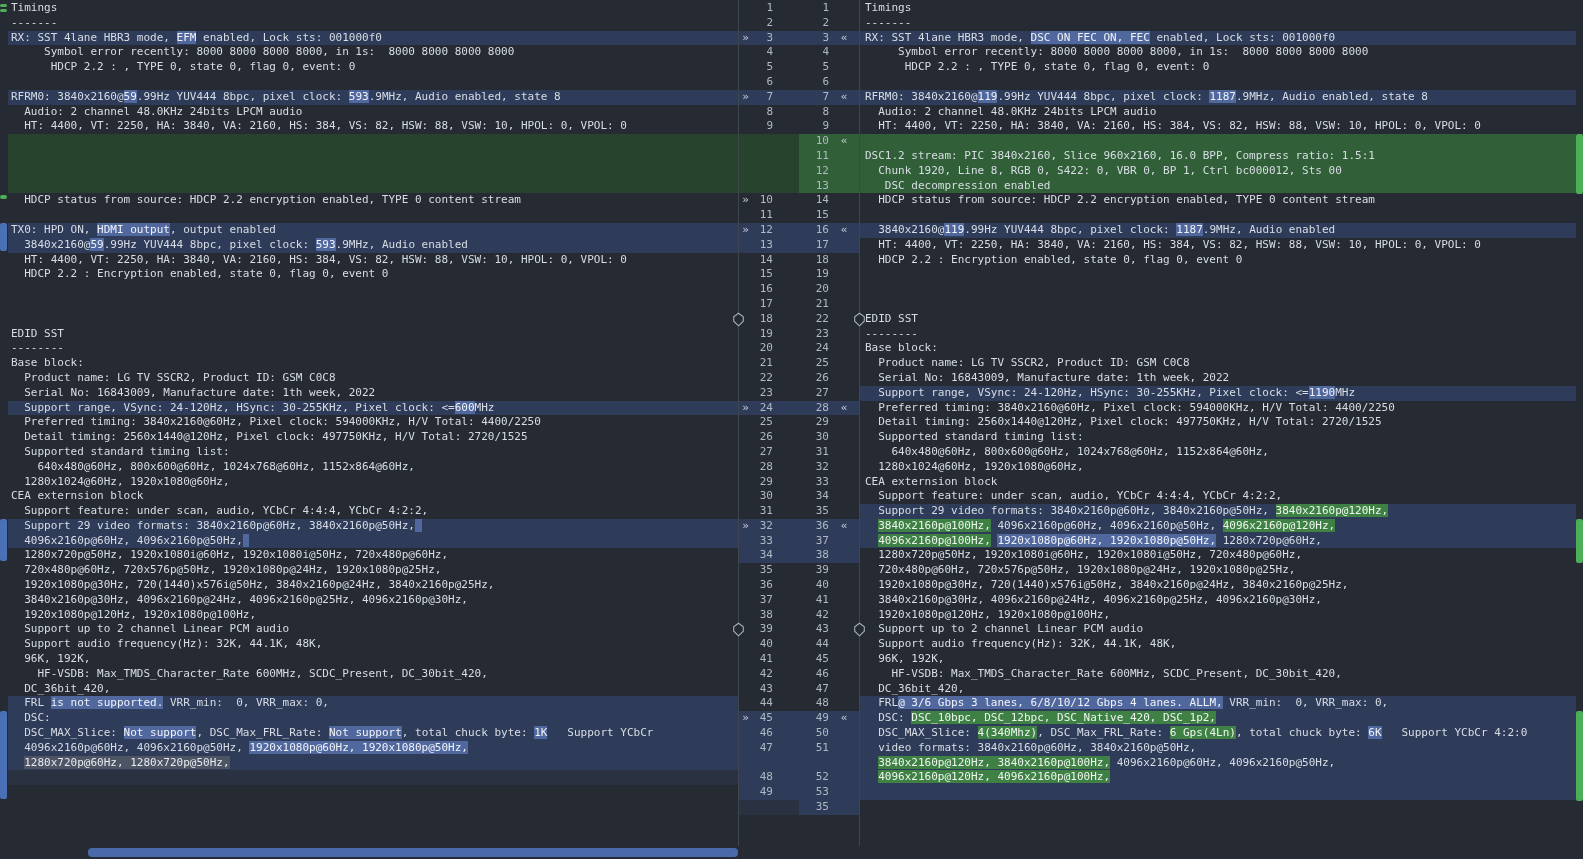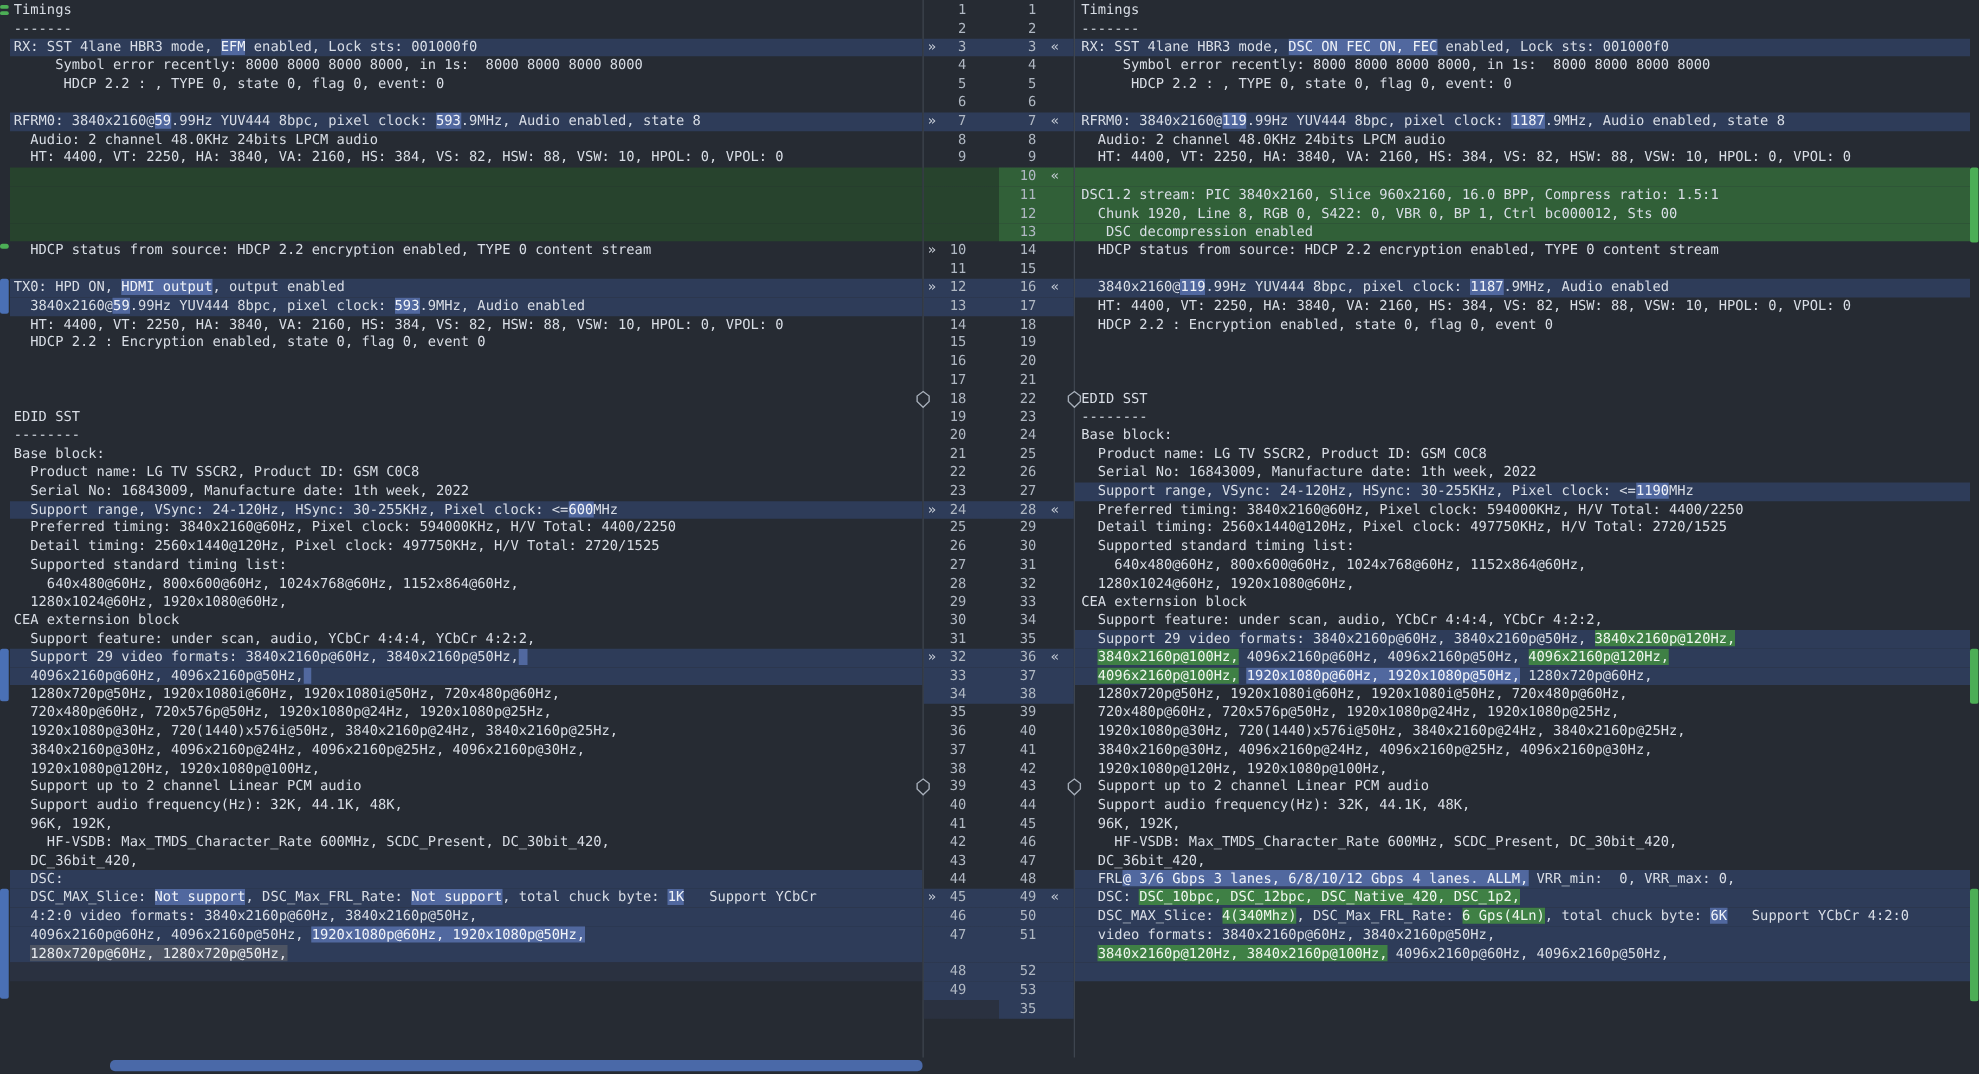--- a/index.html
+++ b/index.html
@@ -104,23 +104,23 @@
       <div class="row t-s"><span class="seg">  1280x720p@50Hz, 1920x1080i@60Hz, 1920x1080i@50Hz, 720x480p@60Hz,</span></div>
       <div class="row t-s"><span class="seg">  720x480p@60Hz, 720x576p@50Hz, 1920x1080p@24Hz, 1920x1080p@25Hz,</span></div>
       <div class="row t-s"><span class="seg">  1920x1080p@30Hz, 720(1440)x576i@50Hz, 3840x2160p@24Hz, 3840x2160p@25Hz,</span></div>
       <div class="row t-s"><span class="seg">  3840x2160p@30Hz, 4096x2160p@24Hz, 4096x2160p@25Hz, 4096x2160p@30Hz,</span></div>
       <div class="row t-s"><span class="seg">  1920x1080p@120Hz, 1920x1080p@100Hz,</span></div>
       <div class="row t-s"><span class="seg">  Support up to 2 channel Linear PCM audio</span></div>
       <div class="row t-s"><span class="seg">  Support audio frequency(Hz): 32K, 44.1K, 48K,</span></div>
       <div class="row t-s"><span class="seg">  96K, 192K,</span></div>
       <div class="row t-s"><span class="seg">    HF-VSDB: Max_TMDS_Character_Rate 600MHz, SCDC_Present, DC_30bit_420,</span></div>
       <div class="row t-s"><span class="seg">  DC_36bit_420,</span></div>
+      <div class="row t-m"><span class="seg">  FRL </span><span class="seg h-b">is not supported.</span><span class="seg"> VRR_min:  0, VRR_max: 0,</span></div>
       <div class="row t-m"><span class="seg">  DSC:</span></div>
       <div class="row t-m"><span class="seg">  DSC_MAX_Slice: </span><span class="seg h-b">Not support</span><span class="seg">, DSC_Max_FRL_Rate: </span><span class="seg h-b">Not support</span><span class="seg">, total chuck byte: </span><span class="seg h-b">1K</span><span class="seg">   Support YCbCr</span></div>
-      <div class="row t-m"><span class="seg">  4:2:0 video formats: 3840x2160p@60Hz, 3840x2160p@50Hz,</span></div>
       <div class="row t-m"><span class="seg">  4096x2160p@60Hz, 4096x2160p@50Hz, </span><span class="seg h-b">1920x1080p@60Hz, 1920x1080p@50Hz,</span></div>
       <div class="row t-m"><span class="seg">  </span><span class="seg h-x">1280x720p@60Hz, 1280x720p@50Hz,</span></div>
       <div class="row t-fm"></div>
     </div>
   <div class="gutter">
       <div class="grow" style="background: linear-gradient(90deg, transparent 0px, transparent 50%, transparent 50%, transparent 100%);">
         <span class="lmark"></span>
         <span class="lnum">1</span>
         <span class="mid"></span>
         <span class="rnum">1</span>
@@ -563,20 +563,21 @@
       <div class="row t-s"><span class="seg">  Support up to 2 channel Linear PCM audio</span></div>
       <div class="row t-s"><span class="seg">  Support audio frequency(Hz): 32K, 44.1K, 48K,</span></div>
       <div class="row t-s"><span class="seg">  96K, 192K,</span></div>
       <div class="row t-s"><span class="seg">    HF-VSDB: Max_TMDS_Character_Rate 600MHz, SCDC_Present, DC_30bit_420,</span></div>
       <div class="row t-s"><span class="seg">  DC_36bit_420,</span></div>
       <div class="row t-m"><span class="seg">  FRL</span><span class="seg h-b">@ 3/6 Gbps 3 lanes, 6/8/10/12 Gbps 4 lanes. ALLM,</span><span class="seg"> VRR_min:  0, VRR_max: 0,</span></div>
       <div class="row t-m"><span class="seg">  DSC: </span><span class="seg h-g">DSC_10bpc, DSC_12bpc, DSC_Native_420, DSC_1p2,</span></div>
       <div class="row t-m"><span class="seg">  DSC_MAX_Slice: </span><span class="seg h-g">4(340Mhz)</span><span class="seg">, DSC_Max_FRL_Rate: </span><span class="seg h-g">6 Gps(4Ln)</span><span class="seg">, total chuck byte: </span><span class="seg h-b">6K</span><span class="seg">   Support YCbCr 4:2:0</span></div>
       <div class="row t-m"><span class="seg">  video formats: 3840x2160p@60Hz, 3840x2160p@50Hz,</span></div>
       <div class="row t-m"><span class="seg">  </span><span class="seg h-g">3840x2160p@120Hz, 3840x2160p@100Hz,</span><span class="seg"> 4096x2160p@60Hz, 4096x2160p@50Hz,</span></div>
+      <div class="row t-m"><span class="seg">  </span><span class="seg h-g">4096x2160p@120Hz, 4096x2160p@100Hz,</span></div>
       <div class="row t-m"></div>
     </div>
   <div class="edge-strip right-strip">
       <div class="mark" style="top: 134px; height: 60px; background: rgb(76, 174, 86);"></div>
       <div class="mark" style="top: 519px; height: 44px; background: rgb(76, 174, 86);"></div>
       <div class="mark" style="top: 711px; height: 90px; background: rgb(76, 174, 86);"></div>
     </div>
   <div class="hscroll">
     <div class="thumb" style="left: 88px; top: 2px; width: 650px; height: 9px;"></div>
   </div>

